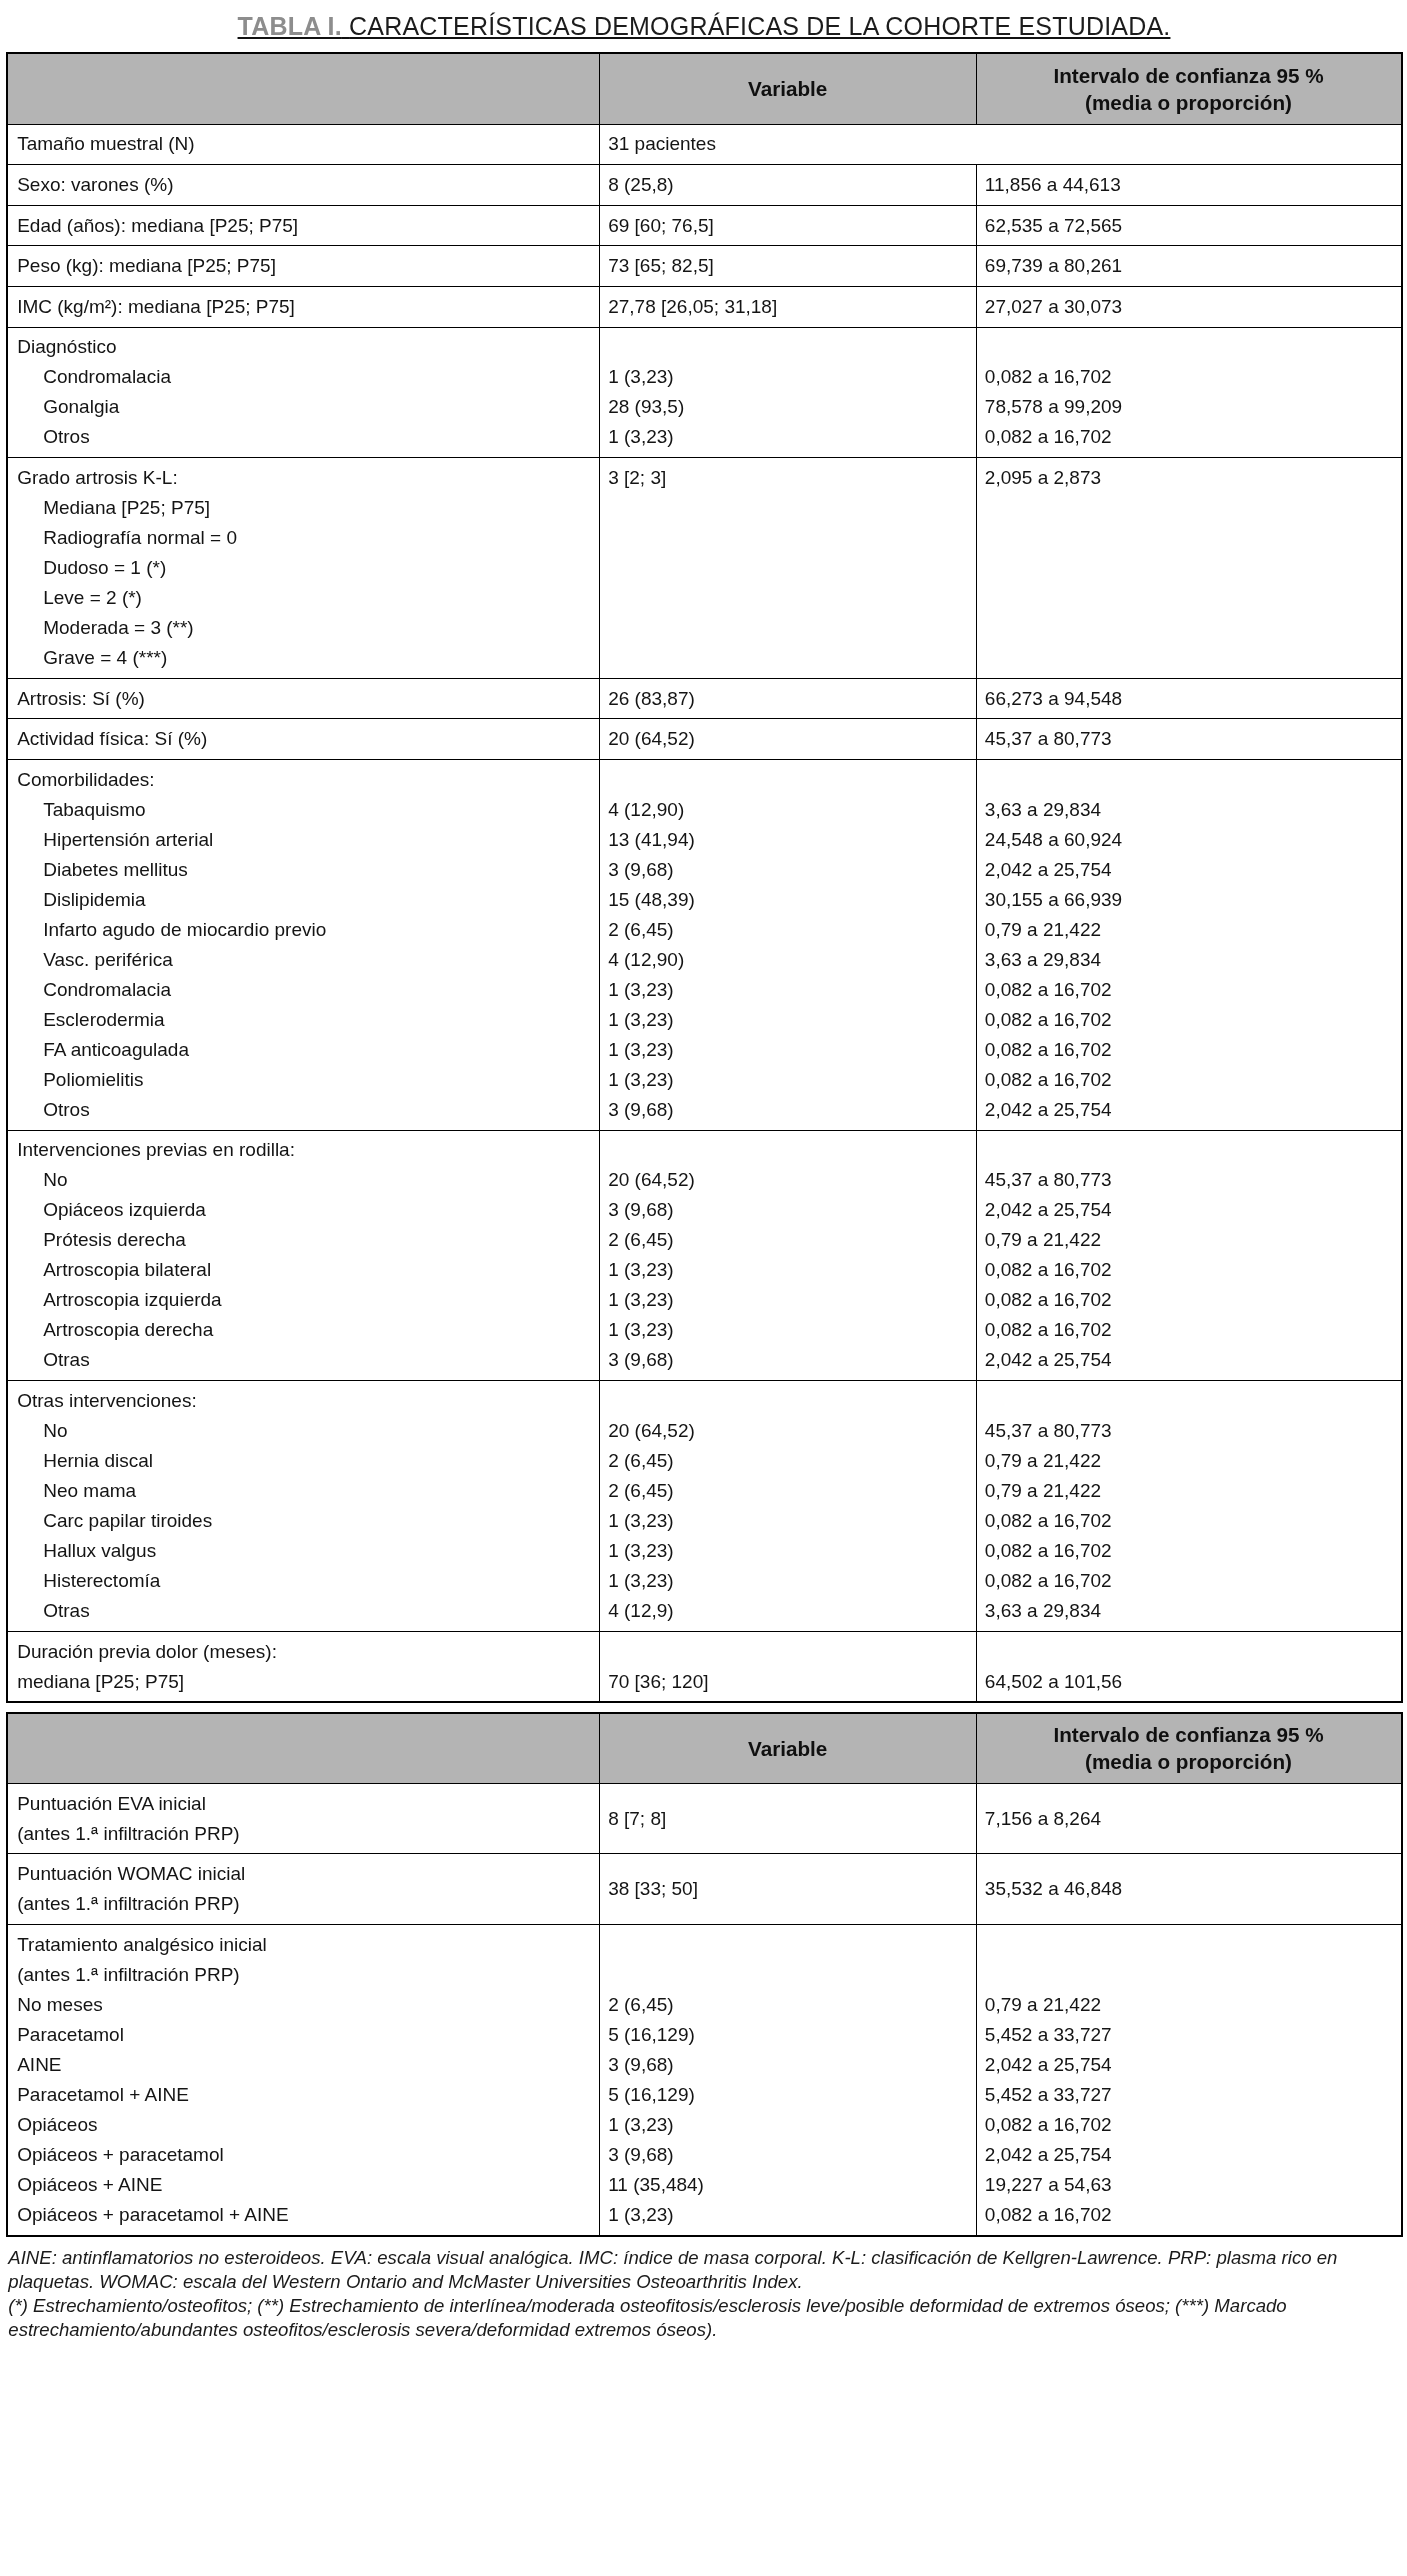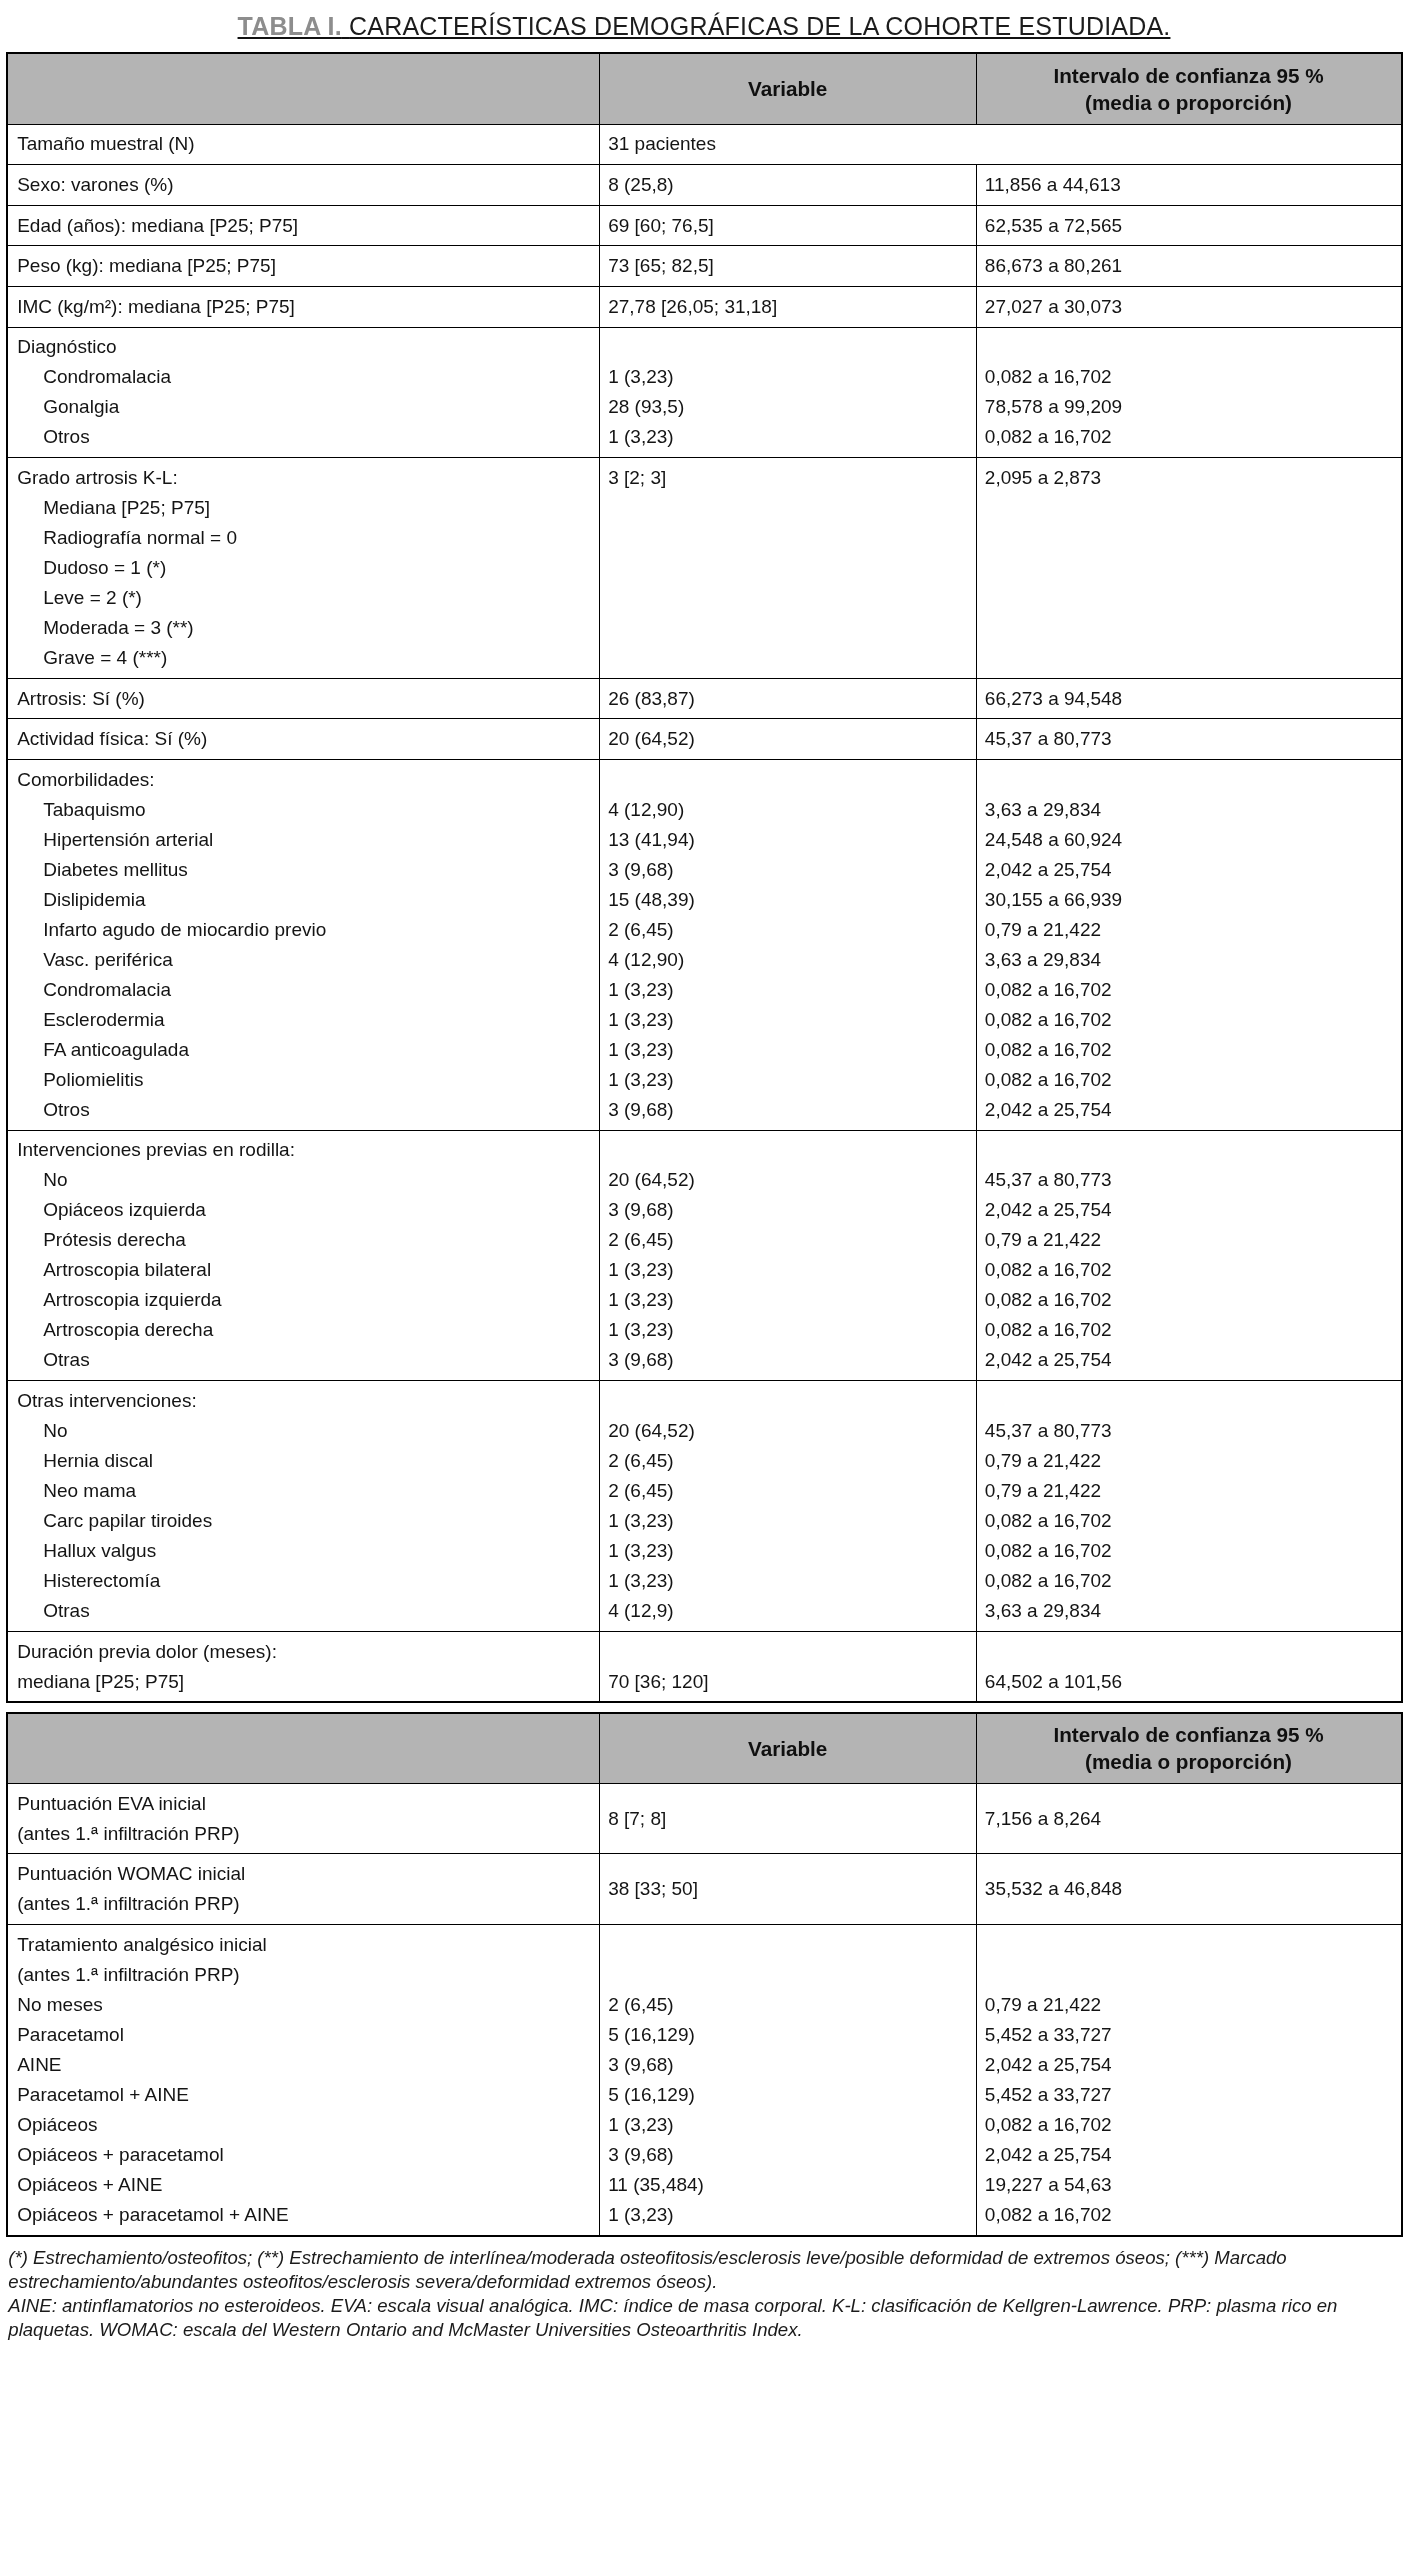--- a/index.html
+++ b/index.html
@@ -137,21 +137,21 @@
           </td>
         </tr>
         <tr>
           <td class="label-cell mid">
             <div class="line">Peso (kg): mediana [P25; P75]</div>
           </td>
           <td class="c mid">
             <div class="line">73 [65; 82,5]</div>
           </td>
           <td class="c mid">
-            <div class="line">86,673 a 80,261</div>
+            <div class="line">69,739 a 80,261</div>
           </td>
         </tr>
         <tr>
           <td class="label-cell mid">
             <div class="line">IMC (kg/m²): mediana [P25; P75]</div>
           </td>
           <td class="c mid">
             <div class="line">27,78 [26,05; 31,18]</div>
           </td>
           <td class="c mid">
@@ -420,18 +420,18 @@
             <div class="line">0,082 a 16,702</div>
             <div class="line">2,042 a 25,754</div>
             <div class="line">19,227 a 54,63</div>
             <div class="line">0,082 a 16,702</div>
           </td>
         </tr>
       </tbody>
   </table>
 
   <div class="footnotes">
+    <p>AINE: antinflamatorios no esteroideos. EVA: escala visual analógica. IMC: índice de masa corporal. K-L: clasificación de Kellgren-Lawrence. PRP: plasma rico en plaquetas. WOMAC: escala del Western Ontario and McMaster Universities Osteoarthritis Index.</p>
     <p>(*) Estrechamiento/osteofitos; (**) Estrechamiento de interlínea/moderada osteofitosis/esclerosis leve/posible deformidad de extremos óseos; (***) Marcado estrechamiento/abundantes osteofitos/esclerosis severa/deformidad extremos óseos).</p>
-    <p>AINE: antinflamatorios no esteroideos. EVA: escala visual analógica. IMC: índice de masa corporal. K-L: clasificación de Kellgren-Lawrence. PRP: plasma rico en plaquetas. WOMAC: escala del Western Ontario and McMaster Universities Osteoarthritis Index.</p>
   </div>
 
 </div>
 
 
 </body></html>

